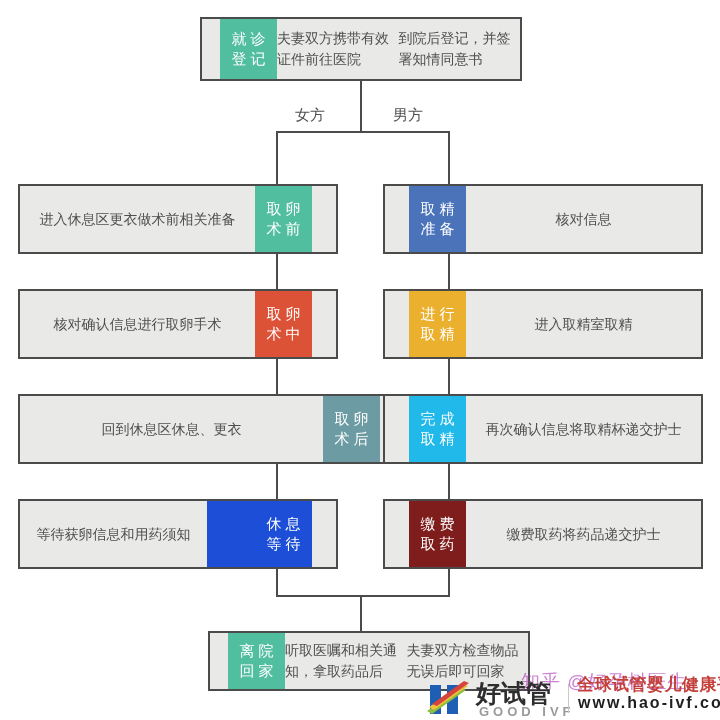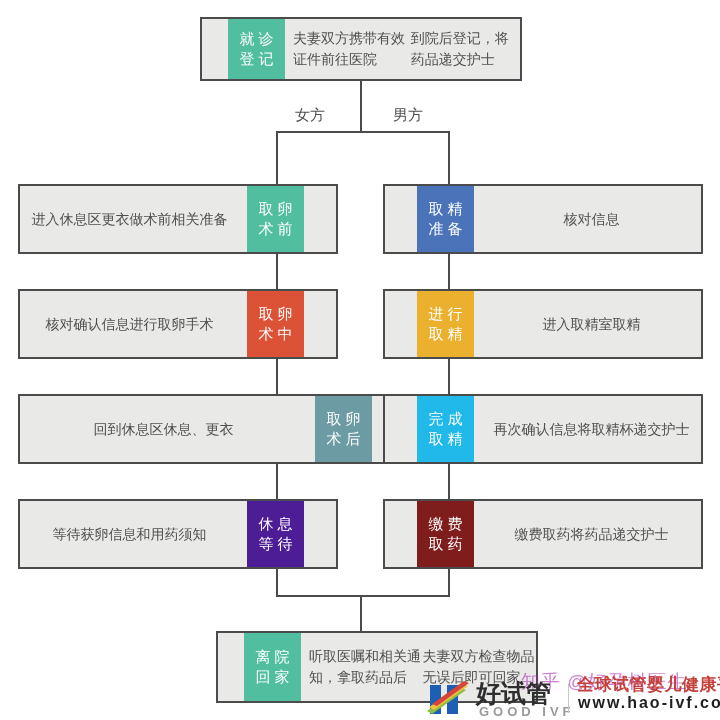--- a/index.html
+++ b/index.html
@@ -1,19 +1,19 @@
 <!DOCTYPE html>
 <html style="--border: #4B4B4B; --box_bg: #E9E9E7; --text: #4F4F4F; --brand_blue: #1E5EB4; --brand_red: #C4403A;"><head>
 <meta charset="utf-8">
 <style>
   html,body{margin:0;padding:0;background:#fff;}
   .canvas{position:relative;width:720px;height:720px;background:#fff;overflow:hidden;
           font-family:"Liberation Sans",sans-serif;}
   .box{position:absolute;box-sizing:border-box;border:2px solid var(--border);
-       background:var(--box_bg);display:flex;align-items:stretch;gap:8px;}
+       background:var(--box_bg);display:flex;align-items:stretch;}
   .label{width:57px;display:flex;flex-direction:column;justify-content:center;
          align-items:center;color:#fff;font-size:15px;line-height:20px;}
   .label div{letter-spacing:4px;margin-right:-4px;white-space:nowrap;}
   .btext{flex:1;display:flex;flex-direction:row;justify-content:center;align-items:center;
          font-size:14px;line-height:21px;color:var(--text);font-weight:500;}
   .sp18{width:18px;}
   .sp24{width:24px;}
   .line{position:absolute;background:var(--border);}
   .branch{position:absolute;font-size:15px;color:var(--text);}
   
@@ -54,21 +54,21 @@
   <div class="branch" style="left:393px;top:106px">男方</div>
 
   <div class="box" style="left:200px;top:17px;width:322px;height:64px">
     <div class="sp18"></div>
     <div class="label" style="background-color: rgb(82, 190, 160);">
       <div>就诊</div>
       <div>登记</div>
     </div>
     <div class="btext">
       <div>夫妻双方携带有效证件前往医院</div>
-      <div>到院后登记，将药品递交护士</div>
+      <div>到院后登记，并签署知情同意书</div>
     </div>
   </div>
 
   <div class="box" style="left:18px;top:184px;width:320px;height:70px">
     <div class="btext">
       <div>进入休息区更衣</div>
       <div>做术前相关准备</div>
     </div>
     <div class="label" style="background-color: rgb(82, 190, 160);">
       <div>取卵</div>
@@ -99,21 +99,21 @@
       <div>术后</div>
     </div>
     <div class="sp24"></div>
   </div>
 
   <div class="box" style="left:18px;top:499px;width:320px;height:70px">
     <div class="btext">
       <div>等待获卵信息和用药须知</div>
       <div></div>
     </div>
-    <div class="label" style="background-color: #4c1d95;">
+    <div class="label" style="background-color: #1d4ed8; padding-left: 48px;">
       <div>休息</div>
       <div>等待</div>
     </div>
     <div class="sp24"></div>
   </div>
 
   <div class="box" style="left:383px;top:184px;width:320px;height:70px">
     <div class="sp24"></div>
     <div class="label" style="background-color: rgb(74, 115, 186);">
       <div>取精</div>
@@ -154,21 +154,21 @@
     <div class="label" style="background-color: #7f1d1d;">
       <div>缴费</div>
       <div>取药</div>
     </div>
     <div class="btext">
       <div>缴费取药</div>
       <div>将药品递交护士</div>
     </div>
   </div>
 
-  <div class="box" style="left:216px;top:631px;width:322px;height:72px">
+  <div class="box" style="left:208px;top:631px;width:322px;height:60px">
     <div class="sp18"></div>
     <div class="label" style="background-color: rgb(82, 190, 160);">
       <div>离院</div>
       <div>回家</div>
     </div>
     <div class="btext">
       <div>听取医嘱和相关通知，拿取药品后</div>
       <div>夫妻双方检查物品无误后即可回家</div>
     </div>
   </div>

